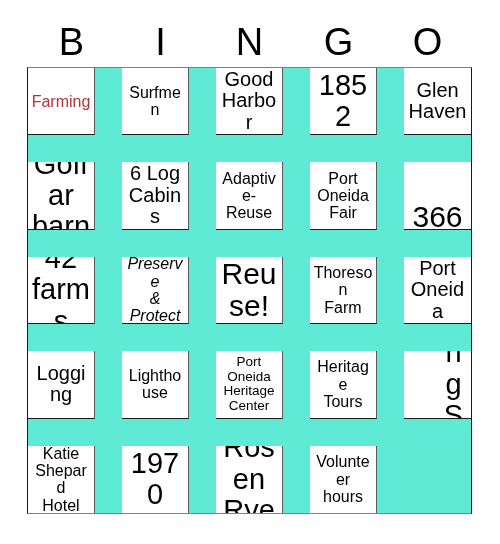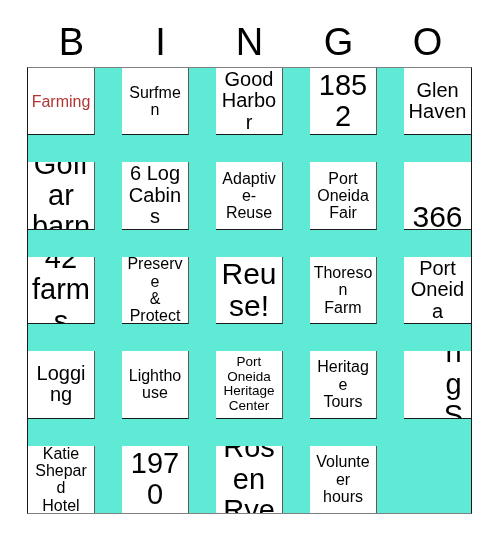--- a/index.html
+++ b/index.html
@@ -142,21 +142,21 @@
 Fair</span>
       </div>
       <div class="cell">
         <span class="cell-text sz-xl" style="color: rgb(0, 0, 0); margin-top: 44px;">366</span>
       </div>
       <div class="cell">
         <span class="cell-text sz-lg" style="color: rgb(0, 0, 0);">42
 farms</span>
       </div>
       <div class="cell">
-        <span class="cell-text sz-sm" style="color: rgb(0, 0, 0);">Preserve
+        <span class="cell-text sz-sm" style="color: rgb(0, 0, 0); font-style: italic;">Preserve
 &amp;
 Protect</span>
       </div>
       <div class="cell">
         <span class="cell-text sz-xl" style="color: rgb(0, 0, 0);">Reuse!</span>
       </div>
       <div class="cell">
         <span class="cell-text sz-sm" style="color: rgb(0, 0, 0);">Thoreson
 Farm</span>
       </div>

